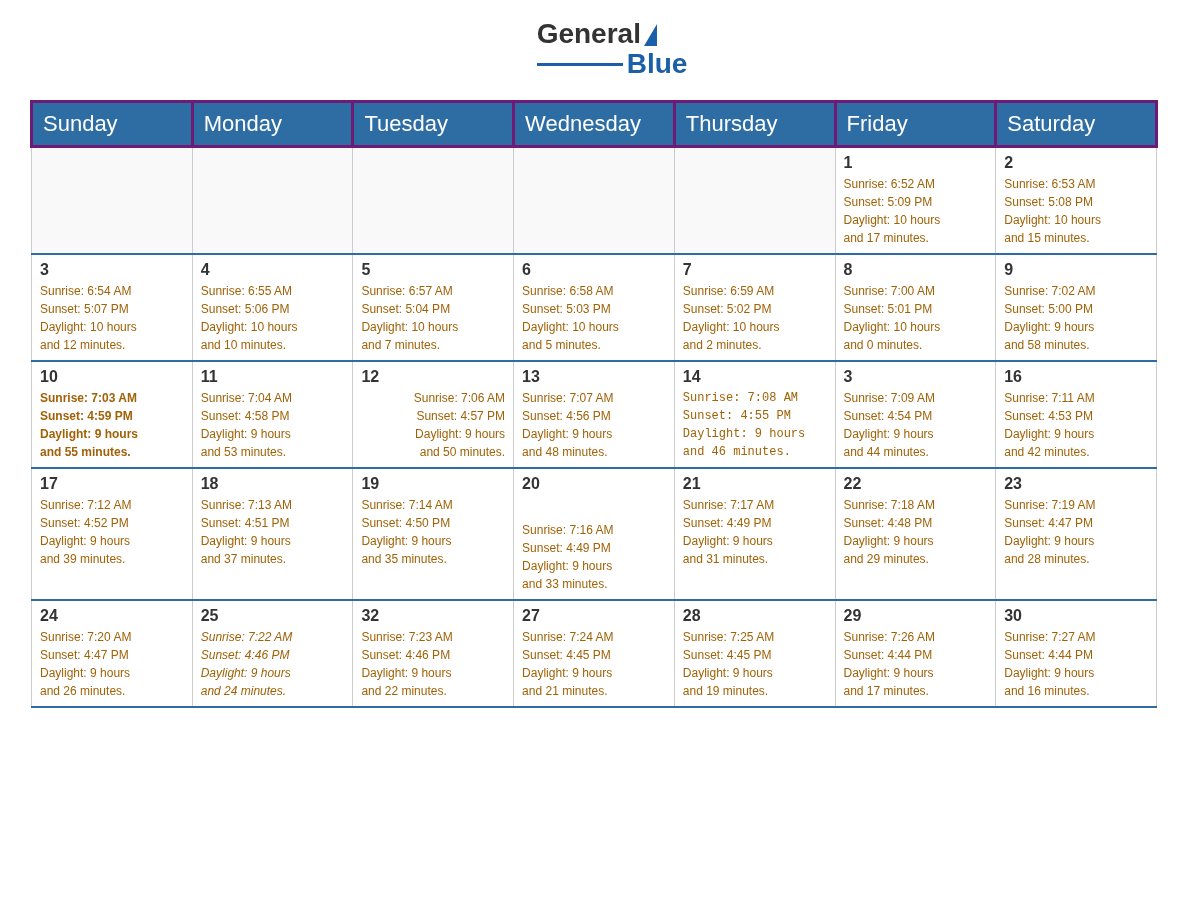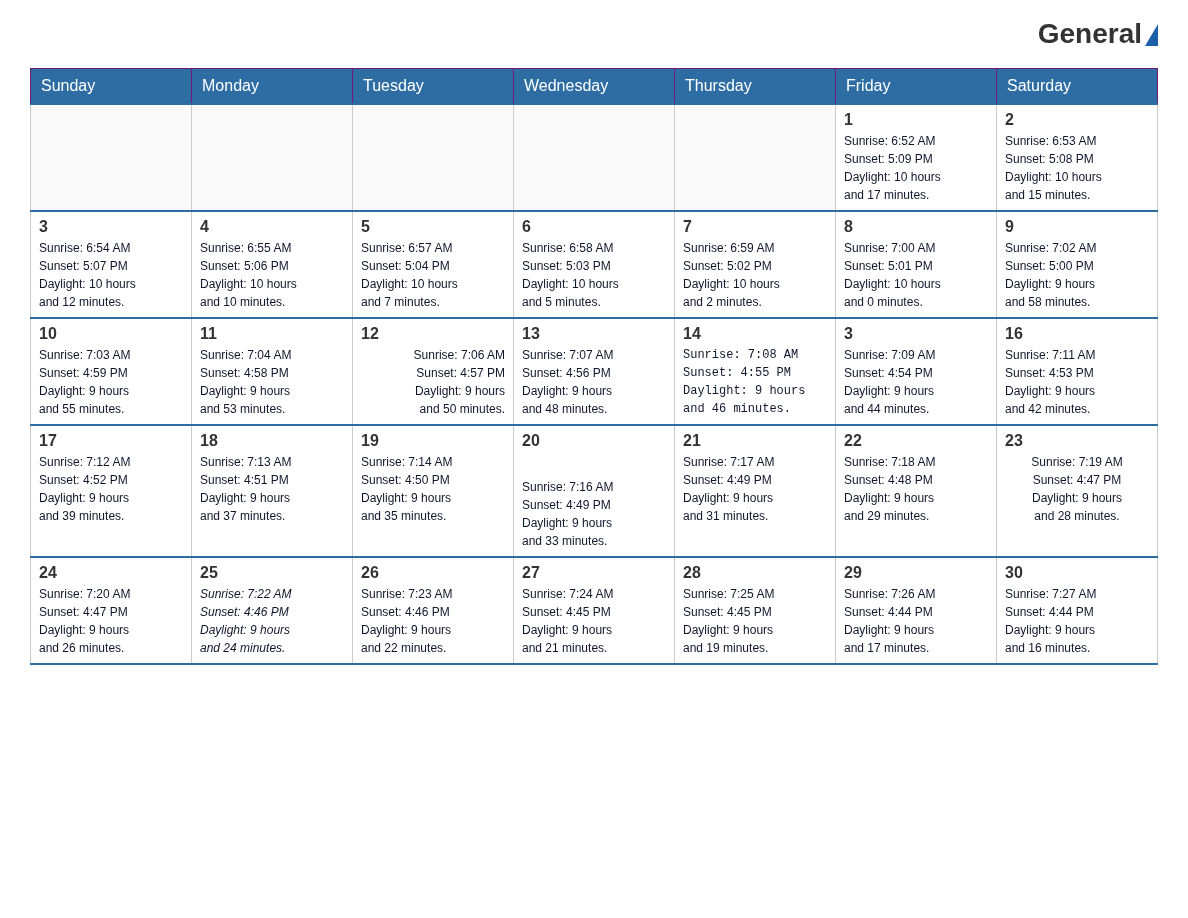--- a/index.html
+++ b/index.html
@@ -4,21 +4,21 @@
   <style>
     * { box-sizing: border-box; margin: 0; padding: 0; }
     body {
       font-family: Arial, sans-serif;
       background: #fff;
       padding: 20px 30px;
       color: #333;
     }
     .header {
       display: flex;
-      justify-content: flex-end;
+      justify-content: center;
       align-items: flex-start;
       margin-bottom: 20px;
       margin-left: 36px;
     }
     .logo {
       display: flex;
       flex-direction: column;
       align-items: flex-start;
     }
     .title-block {
@@ -38,57 +38,61 @@
     .calendar {
       width: 100%;
       border-collapse: collapse;
       border: 1px solid #999;
     }
     .calendar th {
       background: #2e6da4;
       color: #fff;
       padding: 8px 10px;
       text-align: left;
-      font-size: 16px;
+      font-size: 22px;
       font-weight: normal;
-      border: 1px solid #701a75;
+      border: 3px solid #701a75;
     }
     .calendar td {
       vertical-align: top;
       padding: 6px 8px;
       border: 1px solid #ccc;
       width: 14.28%;
       min-height: 90px;
     }
     .calendar tr {
       border-bottom: 2px solid #2e6da4;
     }
     .day-num {
       font-size: 16px;
       font-weight: bold;
       color: #333;
       margin-bottom: 3px;
     }
     .day-info {
       font-size: 12px;
-      color: #0f172a;
+      color: #a16207;
       line-height: 1.5;
     }
     .empty-cell {
       background: #f9f9f9;
     }
   </style>
 </head>
 <body>
 
 <div class="header">
   <div class="logo">
   <div style="display:flex;align-items:center;line-height:1;">
     <span style="font-size:28px;font-weight:bold;color:#333;">General</span>
     <span style="display:inline-block;width:0;height:0;border-left:13px solid transparent;border-right:0px solid transparent;border-top:0;border-bottom:22px solid #1a5fa8;margin-left:3px;margin-bottom:-2px;"></span>
+  </div>
+  <div style="display:flex;align-items:center;margin-top:0px;">
+    <div style="width:86px;height:3px;background:#1a5fa8;"></div>
+    <span style="font-size:28px;font-weight:bold;color:#1a5fa8;margin-left:4px;">Blue</span>
   </div>
 </div>
   <div class="title-block">
     <h1></h1>
     <h2></h2>
   </div>
 </div>
 
 <table class="calendar">
   <thead>
@@ -171,21 +175,21 @@
           <div class="day-num">9</div>
           <div class="day-info" style="white-space: pre-line;">Sunrise: 7:02 AM
 Sunset: 5:00 PM
 Daylight: 9 hours
 and 58 minutes.</div>
         </td>
       </tr>
       <tr>
         <td>
           <div class="day-num">10</div>
-          <div class="day-info" style="white-space: pre-line;">Sunrise: 7:03 AM
+          <div class="day-info" style="white-space: pre-line; font-weight: bold;">Sunrise: 7:03 AM
 Sunset: 4:59 PM
 Daylight: 9 hours
 and 55 minutes.</div>
         </td>
         <td>
           <div class="day-num">11</div>
           <div class="day-info" style="white-space: pre-line;">Sunrise: 7:04 AM
 Sunset: 4:58 PM
 Daylight: 9 hours
 and 53 minutes.</div>
@@ -264,21 +268,21 @@
         </td>
         <td>
           <div class="day-num">22</div>
           <div class="day-info" style="white-space: pre-line;">Sunrise: 7:18 AM
 Sunset: 4:48 PM
 Daylight: 9 hours
 and 29 minutes.</div>
         </td>
         <td>
           <div class="day-num">23</div>
-          <div class="day-info" style="white-space: pre-line; text-align: center;">Sunrise: 7:19 AM
+          <div class="day-info" style="white-space: pre-line;">Sunrise: 7:19 AM
 Sunset: 4:47 PM
 Daylight: 9 hours
 and 28 minutes.</div>
         </td>
       </tr>
       <tr>
         <td>
           <div class="day-num">24</div>
           <div class="day-info" style="white-space: pre-line;">Sunrise: 7:20 AM
 Sunset: 4:47 PM
@@ -286,21 +290,21 @@
 and 26 minutes.</div>
         </td>
         <td>
           <div class="day-num">25</div>
           <div class="day-info" style="white-space: pre-line; font-style: italic;">Sunrise: 7:22 AM
 Sunset: 4:46 PM
 Daylight: 9 hours
 and 24 minutes.</div>
         </td>
         <td>
-          <div class="day-num">26</div>
+          <div class="day-num">32</div>
           <div class="day-info" style="white-space: pre-line;">Sunrise: 7:23 AM
 Sunset: 4:46 PM
 Daylight: 9 hours
 and 22 minutes.</div>
         </td>
         <td>
           <div class="day-num">27</div>
           <div class="day-info" style="white-space: pre-line;">Sunrise: 7:24 AM
 Sunset: 4:45 PM
 Daylight: 9 hours

